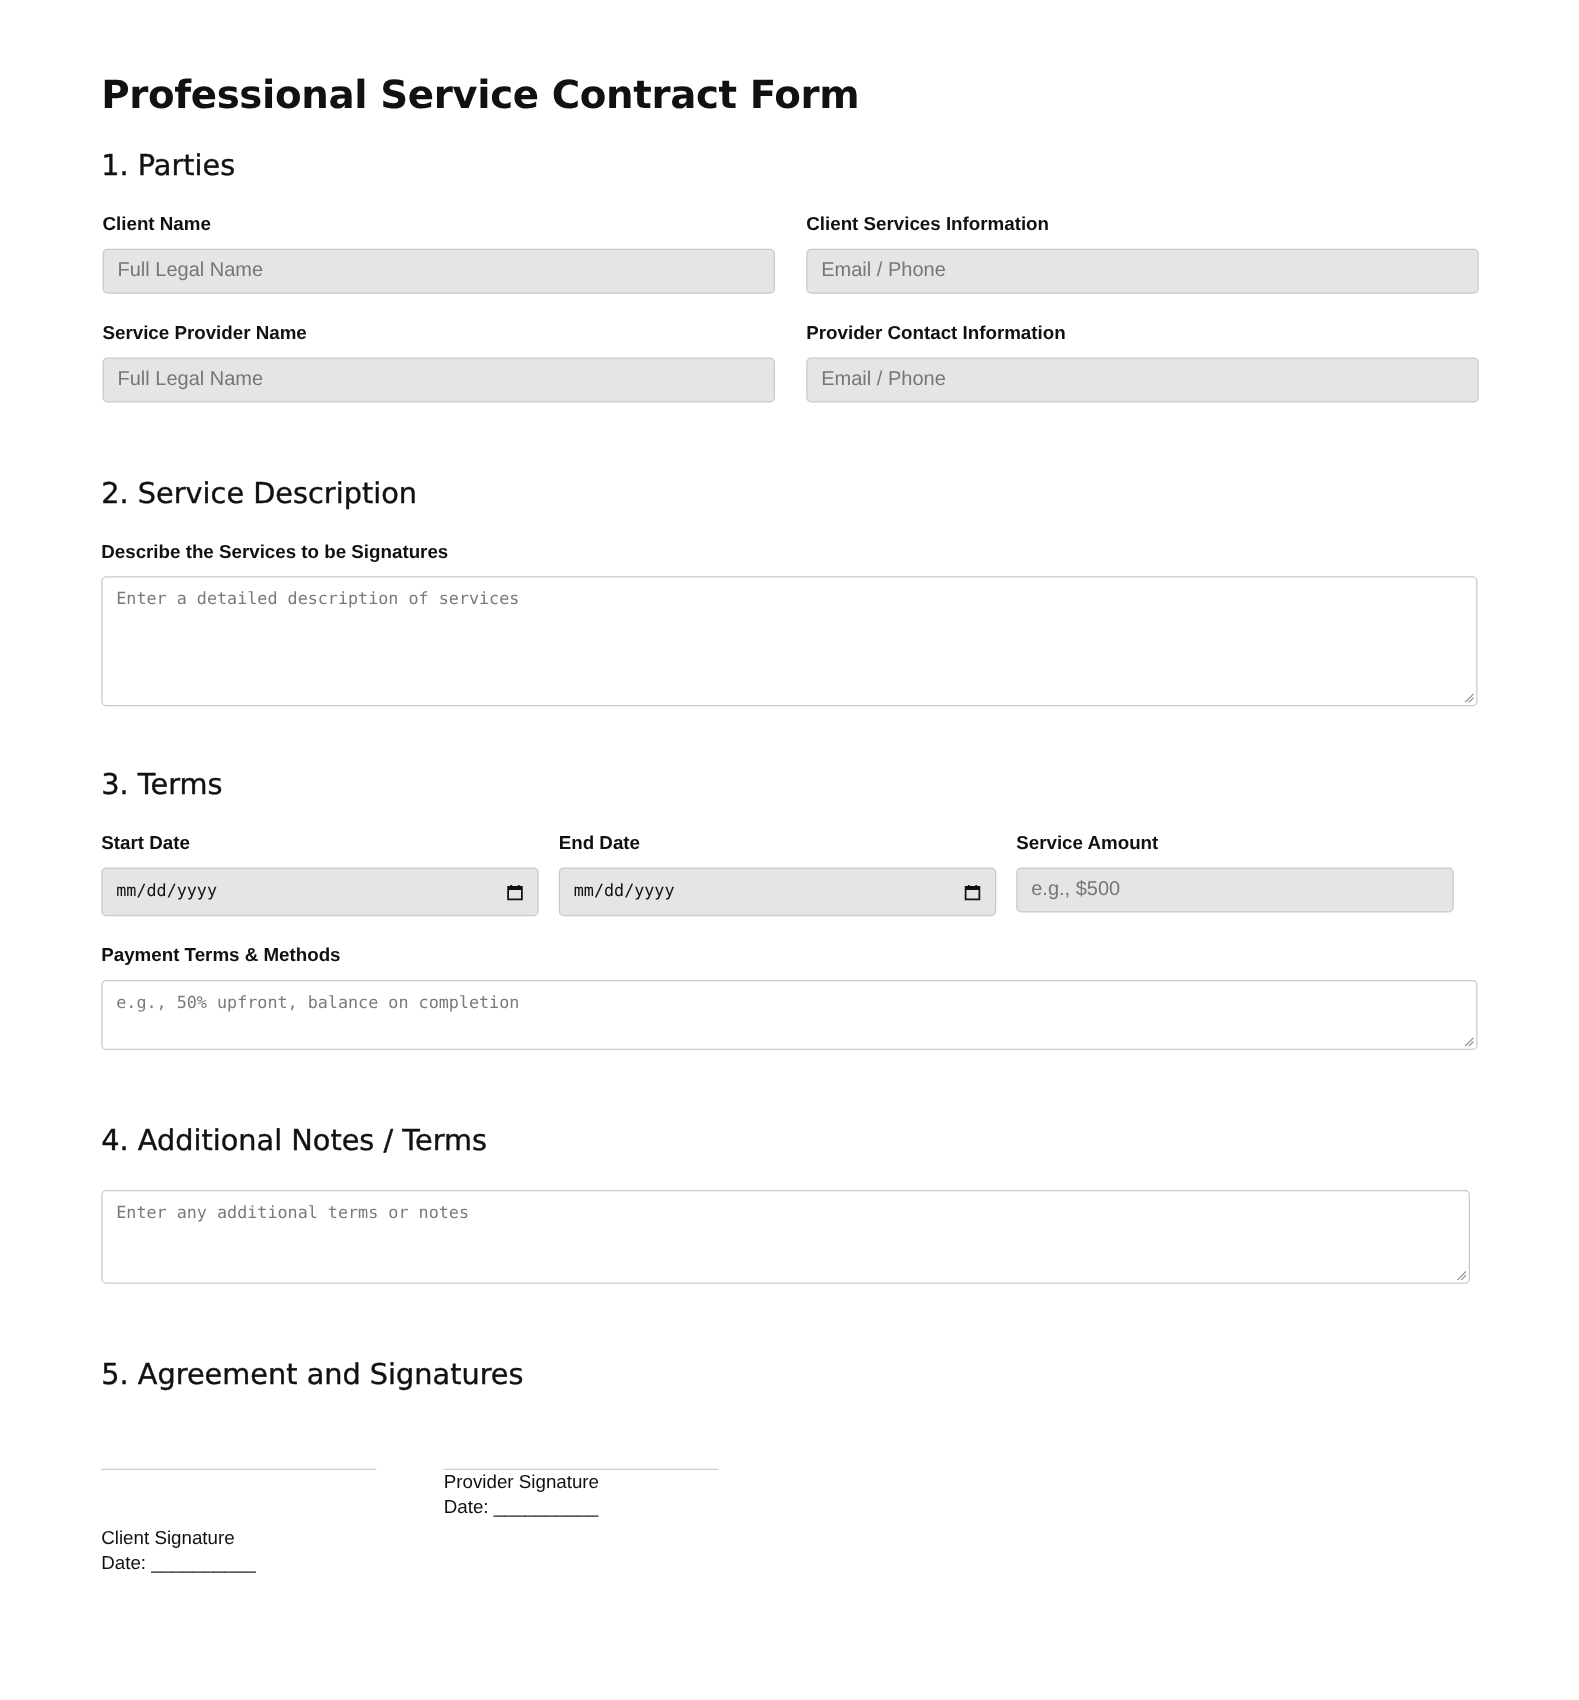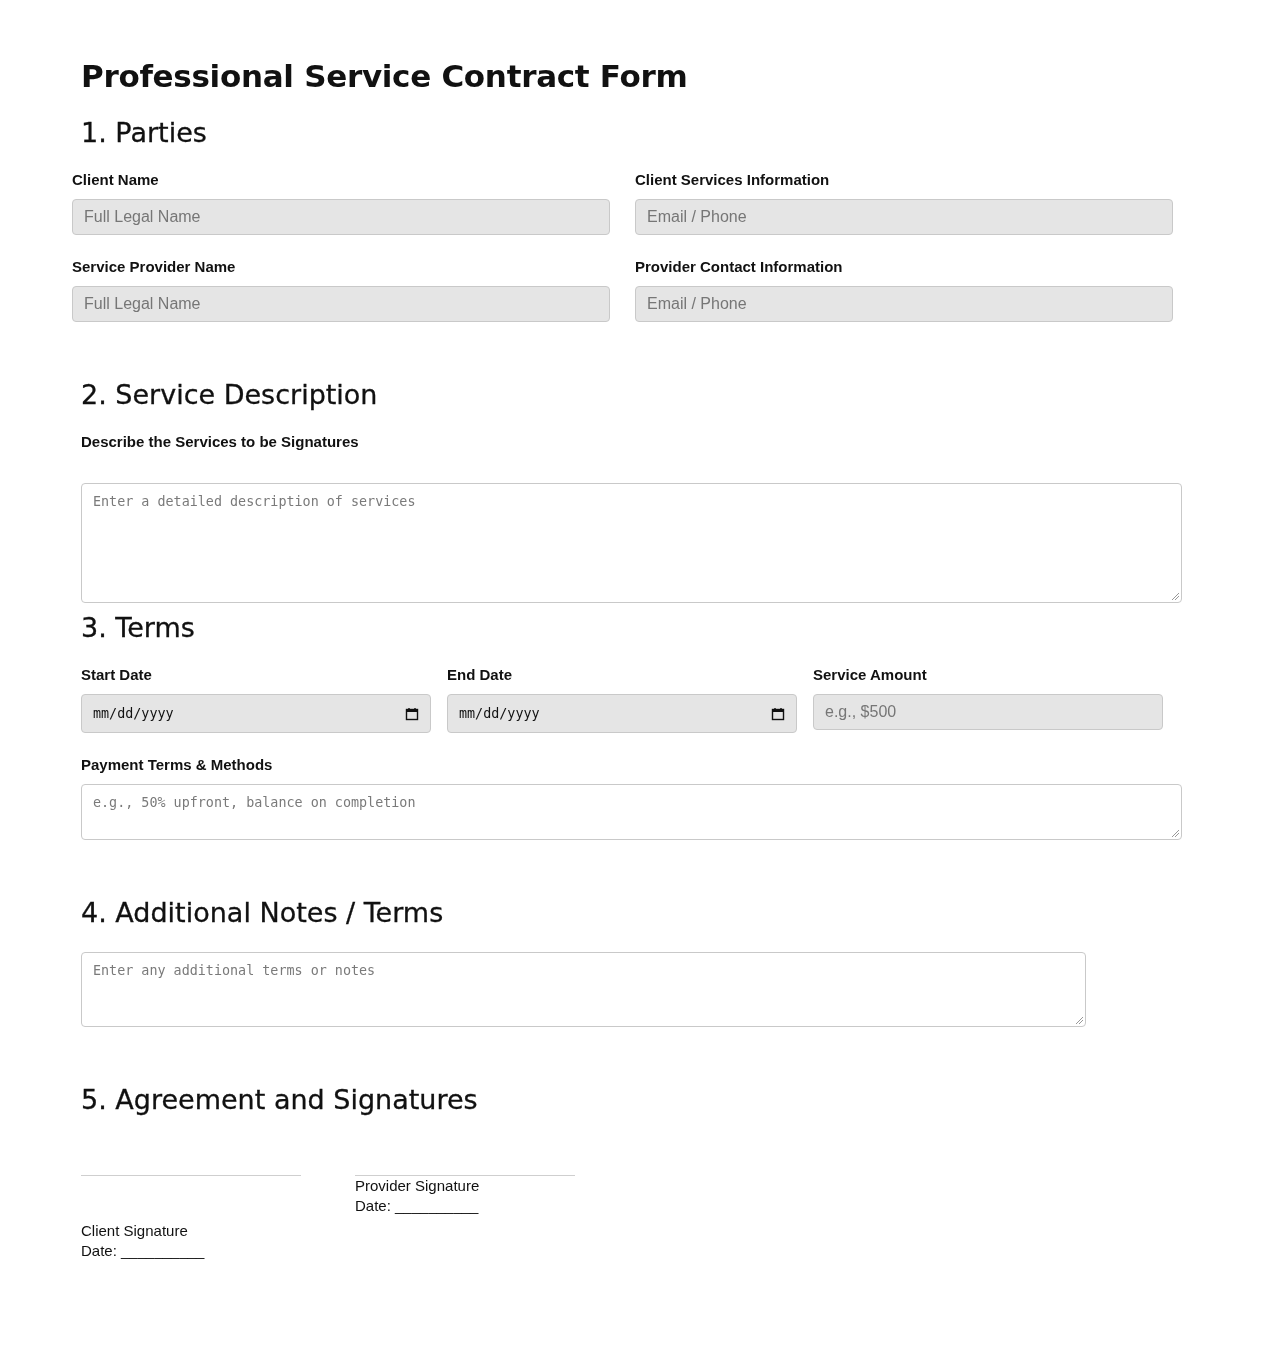--- a/index.html
+++ b/index.html
@@ -18,21 +18,21 @@
     h1 {
       margin: 0;
       font-size: 31px;
       font-weight: bold;
       letter-spacing: -0.3px;
       line-height: 40px;
       font-family: "DejaVu Sans", sans-serif;
     }
     h2 {
       margin: 0;
-      font-size: 27px;
+      font-size: 23px;
       font-weight: normal;
       line-height: 30px;
       font-family: "DejaVu Sans", sans-serif;
       -webkit-text-stroke: 0.3px #111;
     }
     .label {
       display: block;
       font-size: 15px;
       font-weight: bold;
       line-height: 20px;
@@ -105,21 +105,21 @@
   </style>
 </head>
 <body>
 
 <div class="page">
 
   <h1 class="abs" style="top:56px; left:81px;">Professional Service Contract Form</h1>
 
   <h2 class="abs" style="top:118px; left:81px;">1. Parties</h2>
 
-  <div class="abs grid2" style="top:170px; left:72px;">
+  <div class="abs grid2" style="top:170px; left:82px;">
     <div>
       <label class="label">Client Name</label>
       <div class="field" style="margin-top:9px;">
         <span class="ph">Full Legal Name</span>
       </div>
     </div>
     <div>
       <label class="label">Client Services Information</label>
       <div class="field" style="margin-top:9px;">
         <span class="ph">Email / Phone</span>
@@ -134,21 +134,21 @@
     <div style="margin-top:22px;">
       <label class="label">Provider Contact Information</label>
       <div class="field" style="margin-top:9px;">
         <span class="ph">Email / Phone</span>
       </div>
     </div>
   </div>
 
   <h2 class="abs" style="top:380px; left:81px;">2. Service Description</h2>
   <label class="label abs" style="top:432px; left:81px;">Describe the Services to be Signatures</label>
-  <div class="textarea abs" style="top:483px; left:81px; width:1101px; height:120px;">
+  <div class="textarea abs" style="top:461px; left:81px; width:1101px; height:104px;">
     <span>Enter a detailed description of services</span>
     <svg class="resize" viewBox="0 0 8 8">
         <line x1="1" y1="8" x2="8" y2="1" stroke="#999" stroke-width="1"></line>
         <line x1="4" y1="8" x2="8" y2="4" stroke="#999" stroke-width="1"></line>
       </svg>
   </div>
 
   <h2 class="abs" style="top:613px; left:81px;">3. Terms</h2>
 
   <div class="abs grid3" style="top:665px; left:81px;">
@@ -187,21 +187,21 @@
   <label class="label abs" style="top:755px; left:81px;">Payment Terms &amp; Methods</label>
   <div class="textarea abs" style="top:784px; left:81px; width:1101px; height:56px;">
     <span>e.g., 50% upfront, balance on completion</span>
     <svg class="resize" viewBox="0 0 8 8">
         <line x1="1" y1="8" x2="8" y2="1" stroke="#999" stroke-width="1"></line>
         <line x1="4" y1="8" x2="8" y2="4" stroke="#999" stroke-width="1"></line>
       </svg>
   </div>
 
   <h2 class="abs" style="top:898px; left:81px;">4. Additional Notes / Terms</h2>
-  <div class="textarea abs" style="top:952px; left:81px; width:1005px; height:75px;">
+  <div class="textarea abs" style="top:952px; left:81px; width:1095px; height:75px;">
     <span>Enter any additional terms or notes</span>
     <svg class="resize" viewBox="0 0 8 8">
         <line x1="1" y1="8" x2="8" y2="1" stroke="#999" stroke-width="1"></line>
         <line x1="4" y1="8" x2="8" y2="4" stroke="#999" stroke-width="1"></line>
       </svg>
   </div>
 
   <h2 class="abs" style="top:1085px; left:81px;">5. Agreement and Signatures</h2>
 
   <div class="abs" style="top:1175px; left:81px;">

